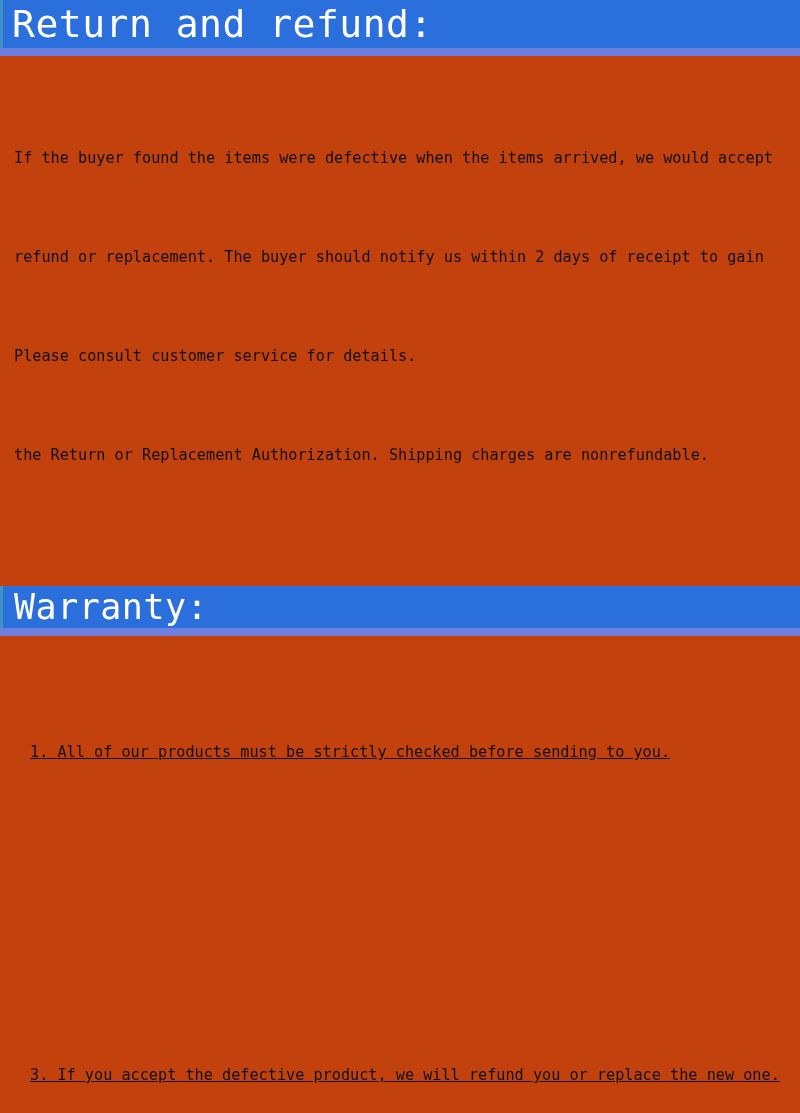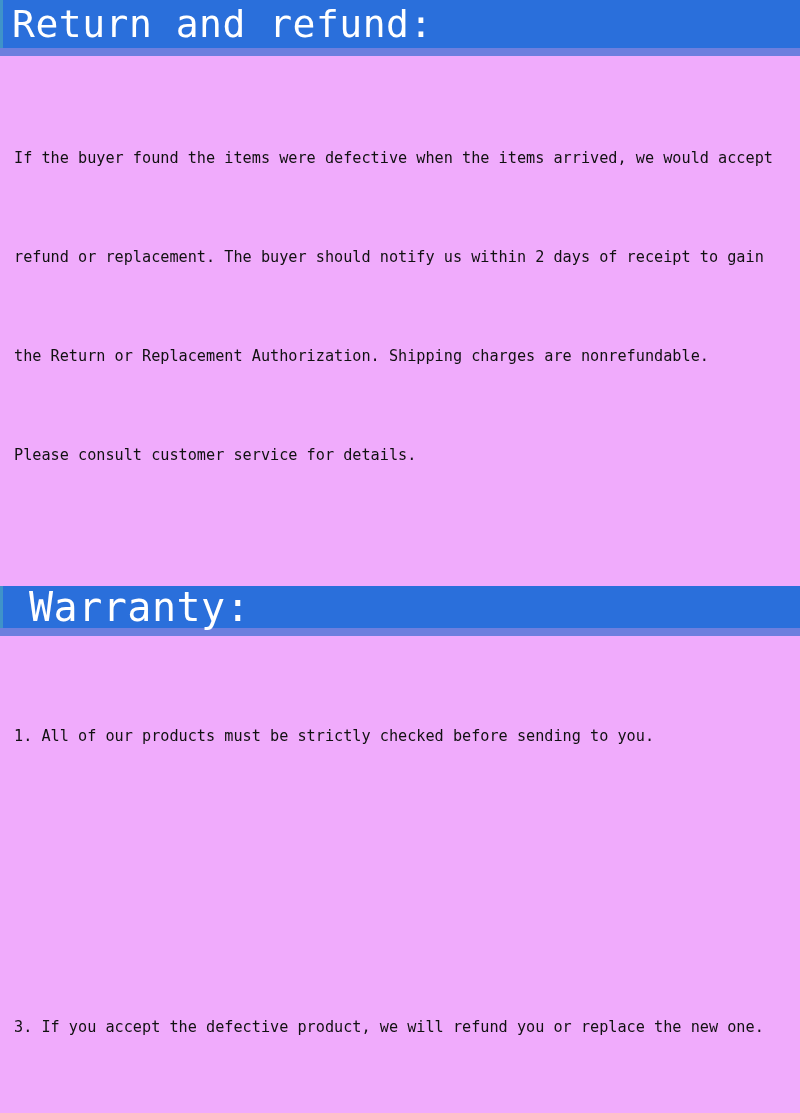--- a/index.html
+++ b/index.html
@@ -13,21 +13,21 @@
     position: relative;
     overflow: hidden;
     font-family: "DejaVu Sans Mono", "Liberation Mono", monospace;
     color: #000000;
   }
 
   .page {
     width: 800px;
     height: 1113px;
     position: relative;
-    background: #f0abfc;
+    background: #c2410c;
   }
 
   
   .banner {
     position: relative;
     width: 800px;
     box-sizing: border-box;
     background: #2a6fdb;
     overflow: hidden;
   }
@@ -58,61 +58,62 @@
     font-weight: 400;
     white-space: pre;
     letter-spacing: 0.5px;
   }
 
   
   .banner-1 { height: 56px; }
   .banner-1 .banner-text { font-size: 38px; line-height: 48px; padding-left: 12px; }
 
   .banner-2 { height: 50px; }
-  .banner-2 .banner-text { font-size: 40px; line-height: 43px; padding-left: 29px; }
+  .banner-2 .banner-text { font-size: 35px; line-height: 43px; padding-left: 14px; }
 
   
   .body-block {
     padding: 0 14px 0 14px;
     font-size: 15.2px;
     line-height: 33px;
     color: #111111;
     white-space: pre-wrap;
     word-spacing: 0px;
   }
   .body-line {
     display: block;
     white-space: pre;
   }
   .gap-md { height: 20px; }
   .gap-lg { height: 30px; }
 
   .numbered-item {
     display: block;
-    margin: 0;
+    margin: 16px;
+    text-decoration: underline;
   }
   .item-gap { height: 30px; }
 </style>
 </head>
 <body>
 
 <div class="page">
 
   <div class="banner banner-1">
     <span class="banner-edge"></span>
     <span class="banner-text">Return and refund:</span>
   </div>
 
   <div class="gap-md"></div>
 
   <div class="body-block">
     <span class="body-line">If the buyer found the items were defective when the items arrived, we would accept</span>
     <span class="body-line">refund or replacement. The buyer should notify us within 2 days of receipt to gain</span>
+    <span class="body-line">Please consult customer service for details.</span>
     <span class="body-line">the Return or Replacement Authorization. Shipping charges are nonrefundable.</span>
-    <span class="body-line">Please consult customer service for details.</span>
   </div>
 
   <div class="gap-lg"></div>
   <div style="height:18px"></div>
 
   <div class="banner banner-2">
     <span class="banner-edge"></span>
     <span class="banner-text">Warranty:</span>
   </div>
 

